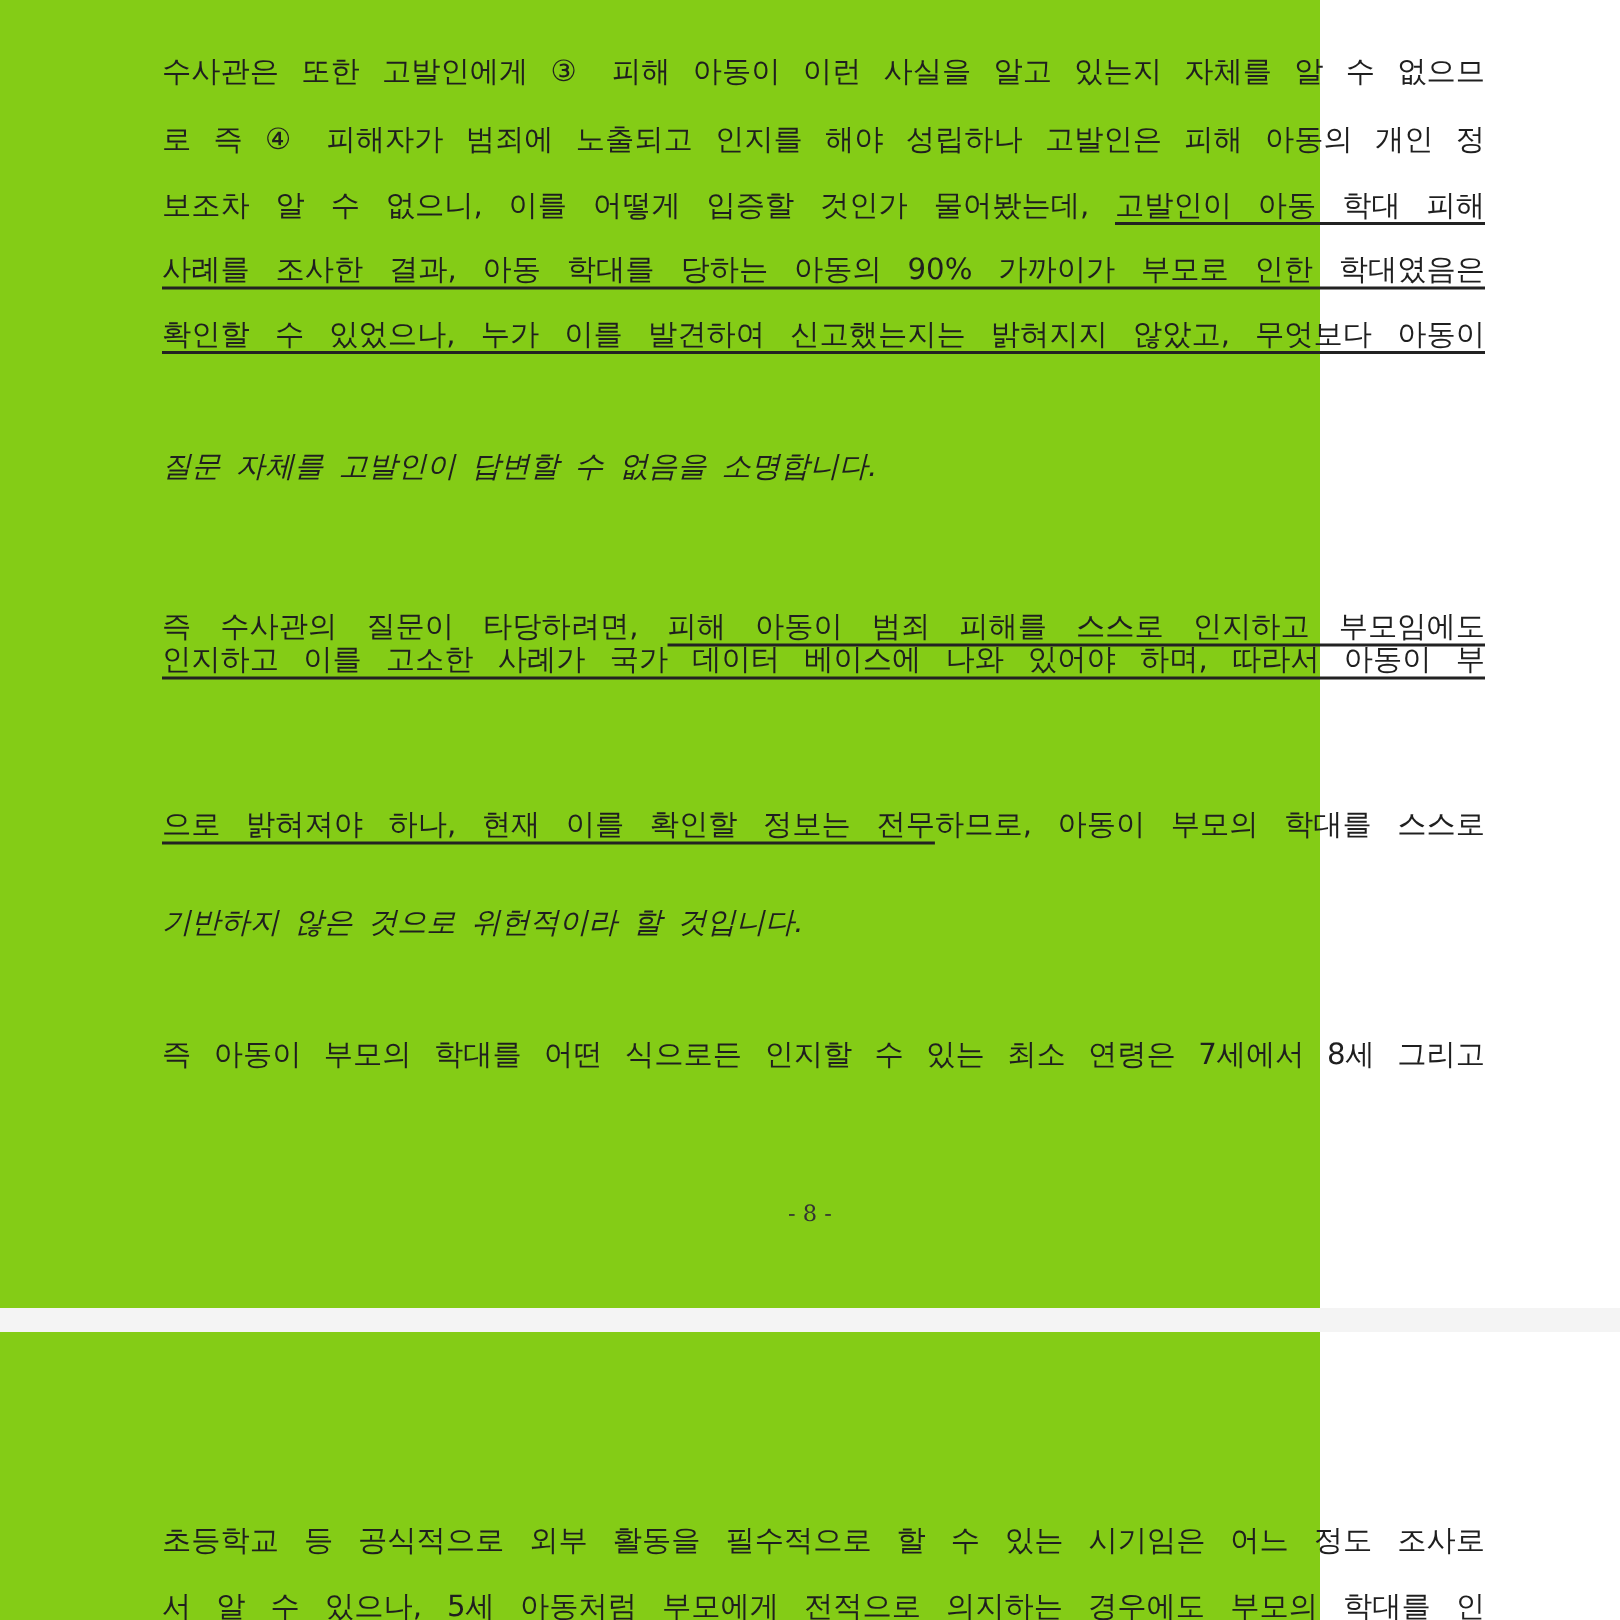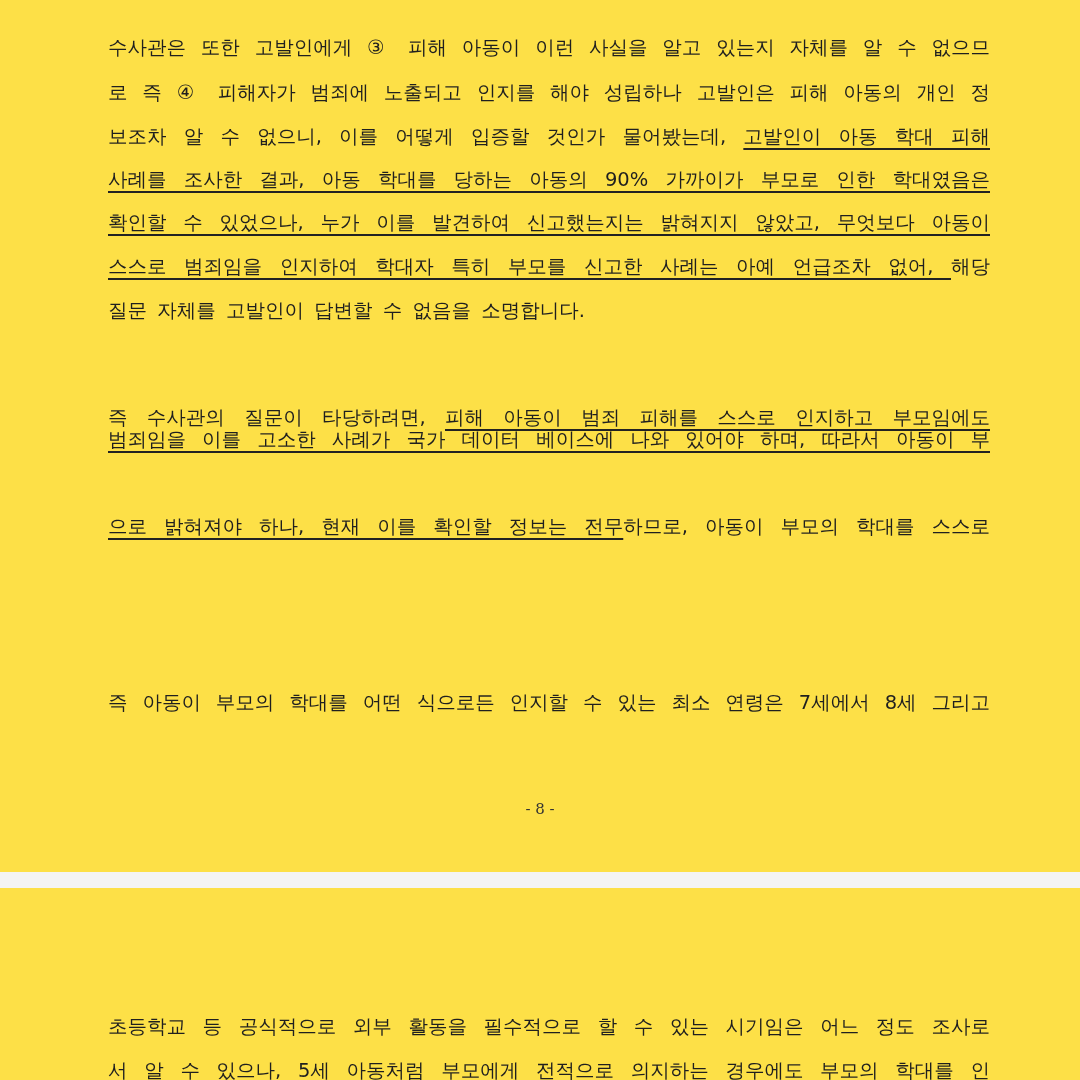--- a/index.html
+++ b/index.html
@@ -11,22 +11,22 @@
     width: 1080px;
     height: 1080px;
     overflow: hidden;
     position: relative;
     font-family: "DejaVu Sans", "Liberation Sans", sans-serif;
     color: #1f1f1f;
   }
   .page {
     position: absolute;
     left: 0;
-    width: 1080px;
-    background: #fde047;
+    width: 880px;
+    background: #84cc16;
   }
   .page-1 { top: 0; height: 872px; }
   .page-gap {
     position: absolute;
     left: 0;
     top: 872px;
     width: 1080px;
     height: 16px;
     background: #f4f4f4;
   }
@@ -40,20 +40,21 @@
     font-size: 19.5px;
     line-height: 30px;
     white-space: nowrap;
     text-align: justify;
     text-align-last: justify;
     letter-spacing: 0px;
   }
   .line.last {
     text-align-last: left;
     word-spacing: 4px;
+    font-style: italic;
   }
   .ul {
     text-decoration: underline;
     text-decoration-thickness: 1.5px;
     text-underline-offset: 5px;
     text-decoration-color: #222;
   }
   .page-number {
     position: absolute;
     left: 0;
@@ -78,35 +79,35 @@
   </div>
   <div class="line" style="top:122px">
     <span>보조차 알 수 없으니, 이를 어떻게 입증할 것인가 물어봤는데, </span><span class="ul">고발인이 아동 학대 피해</span>
   </div>
   <div class="line" style="top:165px">
     <span class="ul">사례를 조사한 결과, 아동 학대를 당하는 아동의 90% 가까이가 부모로 인한 학대였음은</span>
   </div>
   <div class="line" style="top:208px">
     <span class="ul">확인할 수 있었으나, 누가 이를 발견하여 신고했는지는 밝혀지지 않았고, 무엇보다 아동이</span>
   </div>
-  <div class="line" style="top:252px">
-    <span class="ul">스스로 범죄임을 인지하여 학대자 특히 부모를 신고한 사례는 아예 언급조차 없어, </span><span>해당</span>
-  </div>
   <div class="line last" style="top:296px">
     <span>질문 자체를 고발인이 답변할 수 없음을 소명합니다.</span>
   </div>
 
   <div class="line" style="top:403px">
     <span>즉 수사관의 질문이 타당하려면, </span><span class="ul">피해 아동이 범죄 피해를 스스로 인지하고 부모임에도</span>
   </div>
   <div class="line" style="top:425px">
-    <span class="ul">범죄임을 이를 고소한 사례가 국가 데이터 베이스에 나와 있어야 하며, 따라서 아동이 부</span>
+    <span class="ul">인지하고 이를 고소한 사례가 국가 데이터 베이스에 나와 있어야 하며, 따라서 아동이 부</span>
   </div>
-  <div class="line" style="top:512px">
+  <div class="line" style="top:535px">
     <span class="ul">으로 밝혀져야 하나, 현재 이를 확인할 정보는 전무</span><span>하므로, 아동이 부모의 학대를 스스로</span>
+  </div>
+  <div class="line last" style="top:600px">
+    <span>기반하지 않은 것으로 위헌적이라 할 것입니다.</span>
   </div>
 
   <div class="line" style="top:688px">
     <span>즉 아동이 부모의 학대를 어떤 식으로든 인지할 수 있는 최소 연령은 7세에서 8세 그리고</span>
   </div>
 
   <div class="page-number">- 8 -</div>
 </div>
 
 <div class="page-gap"></div>

